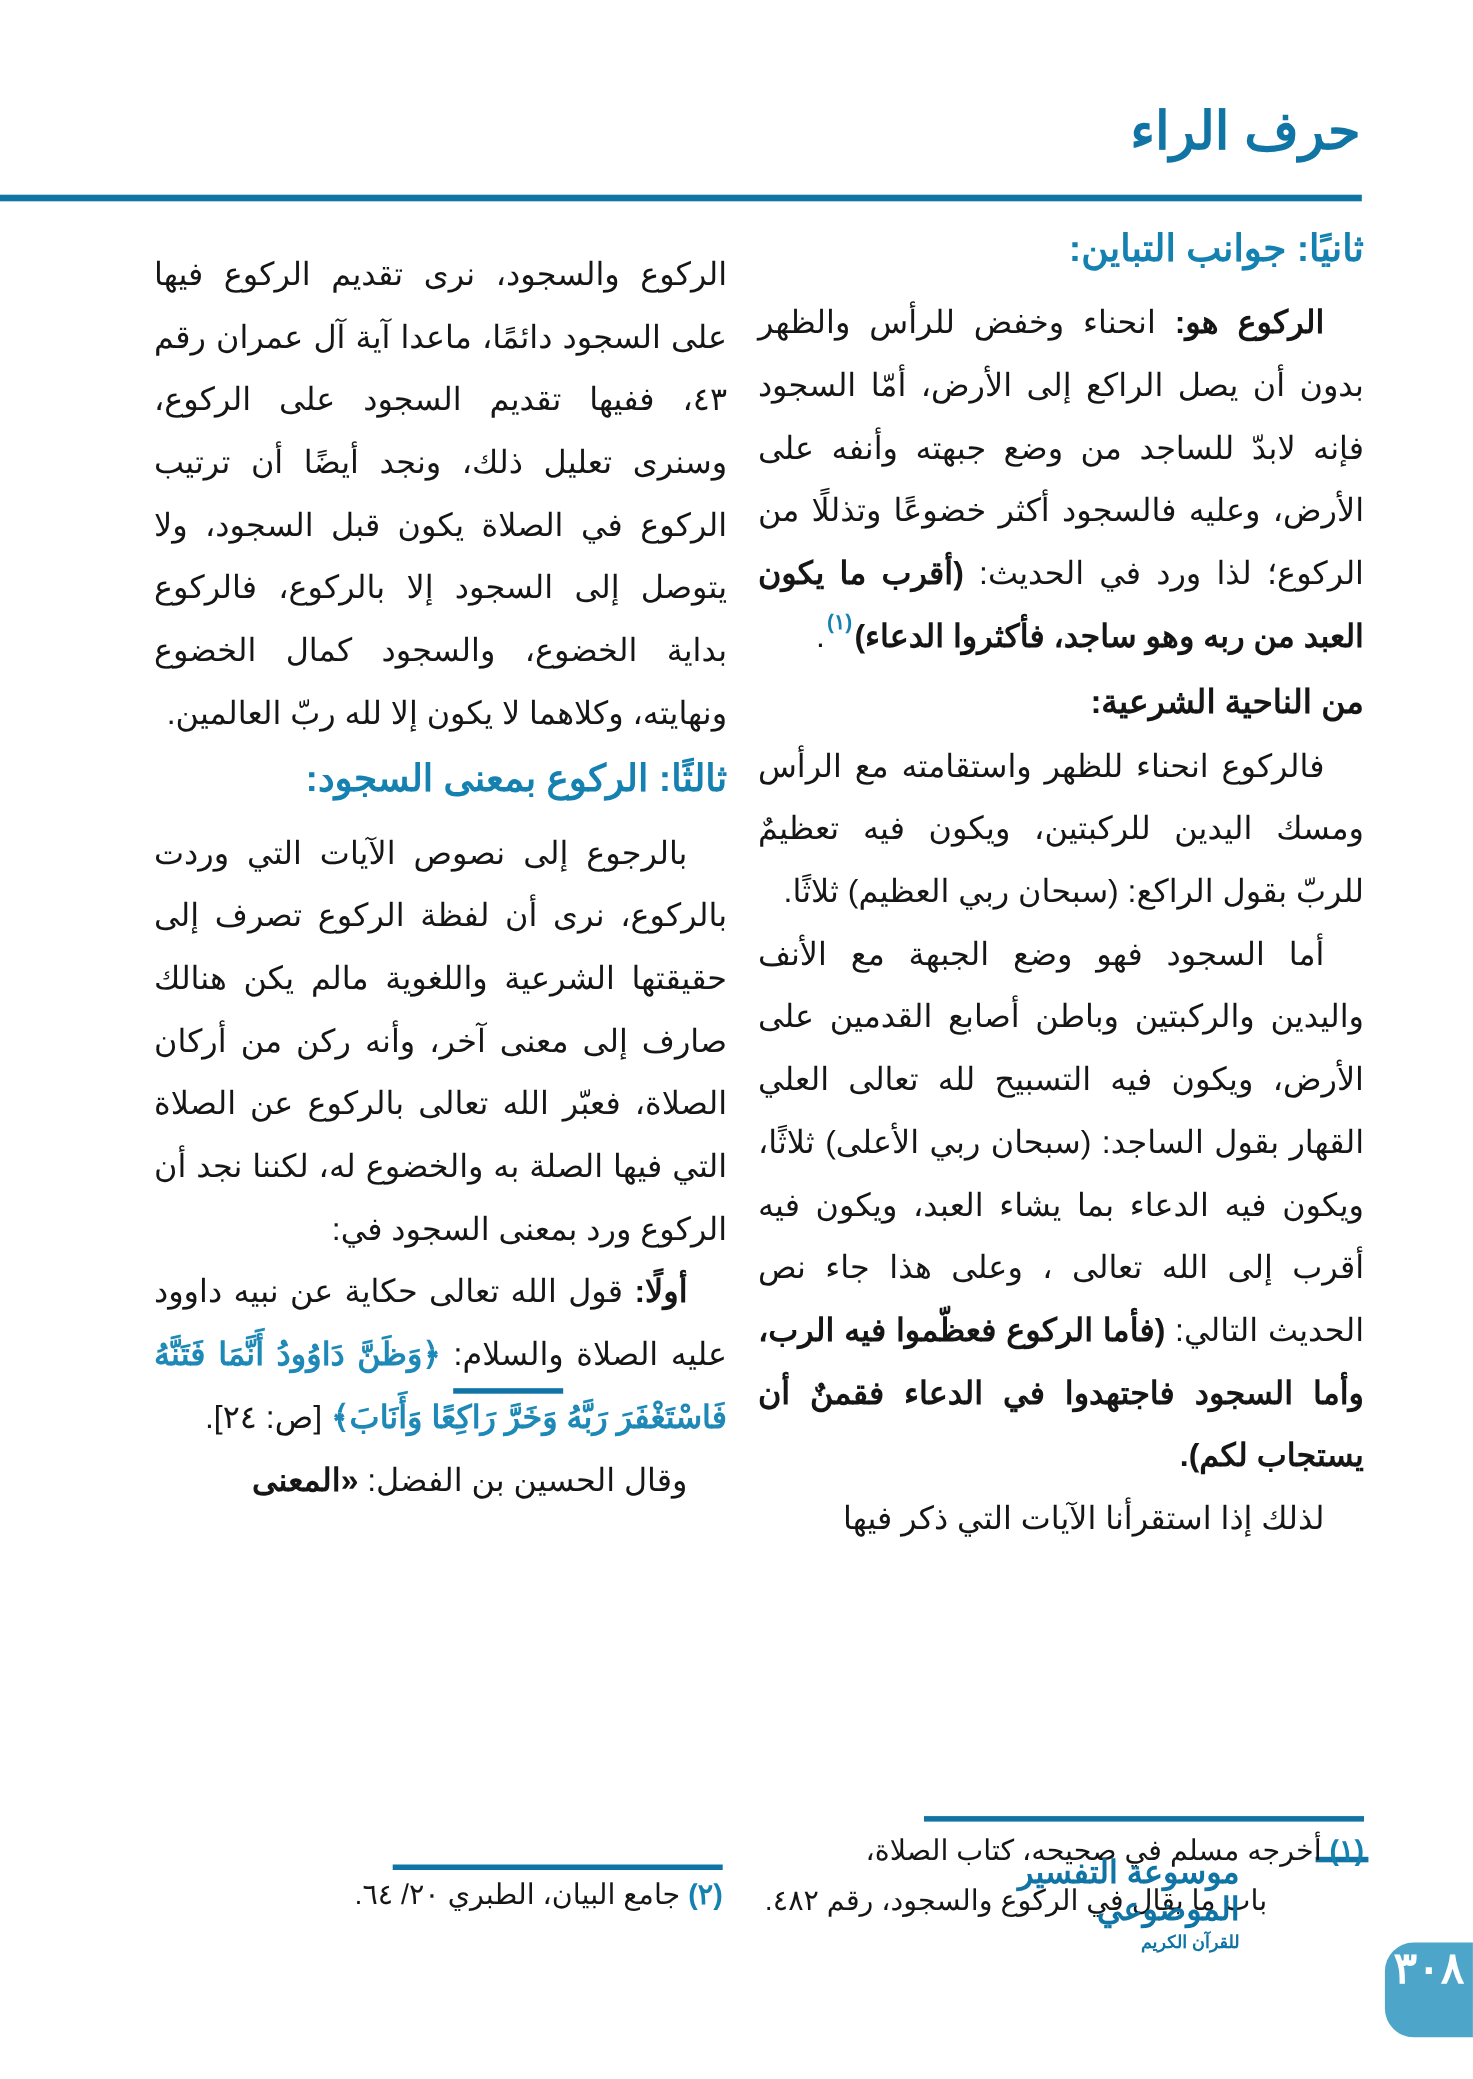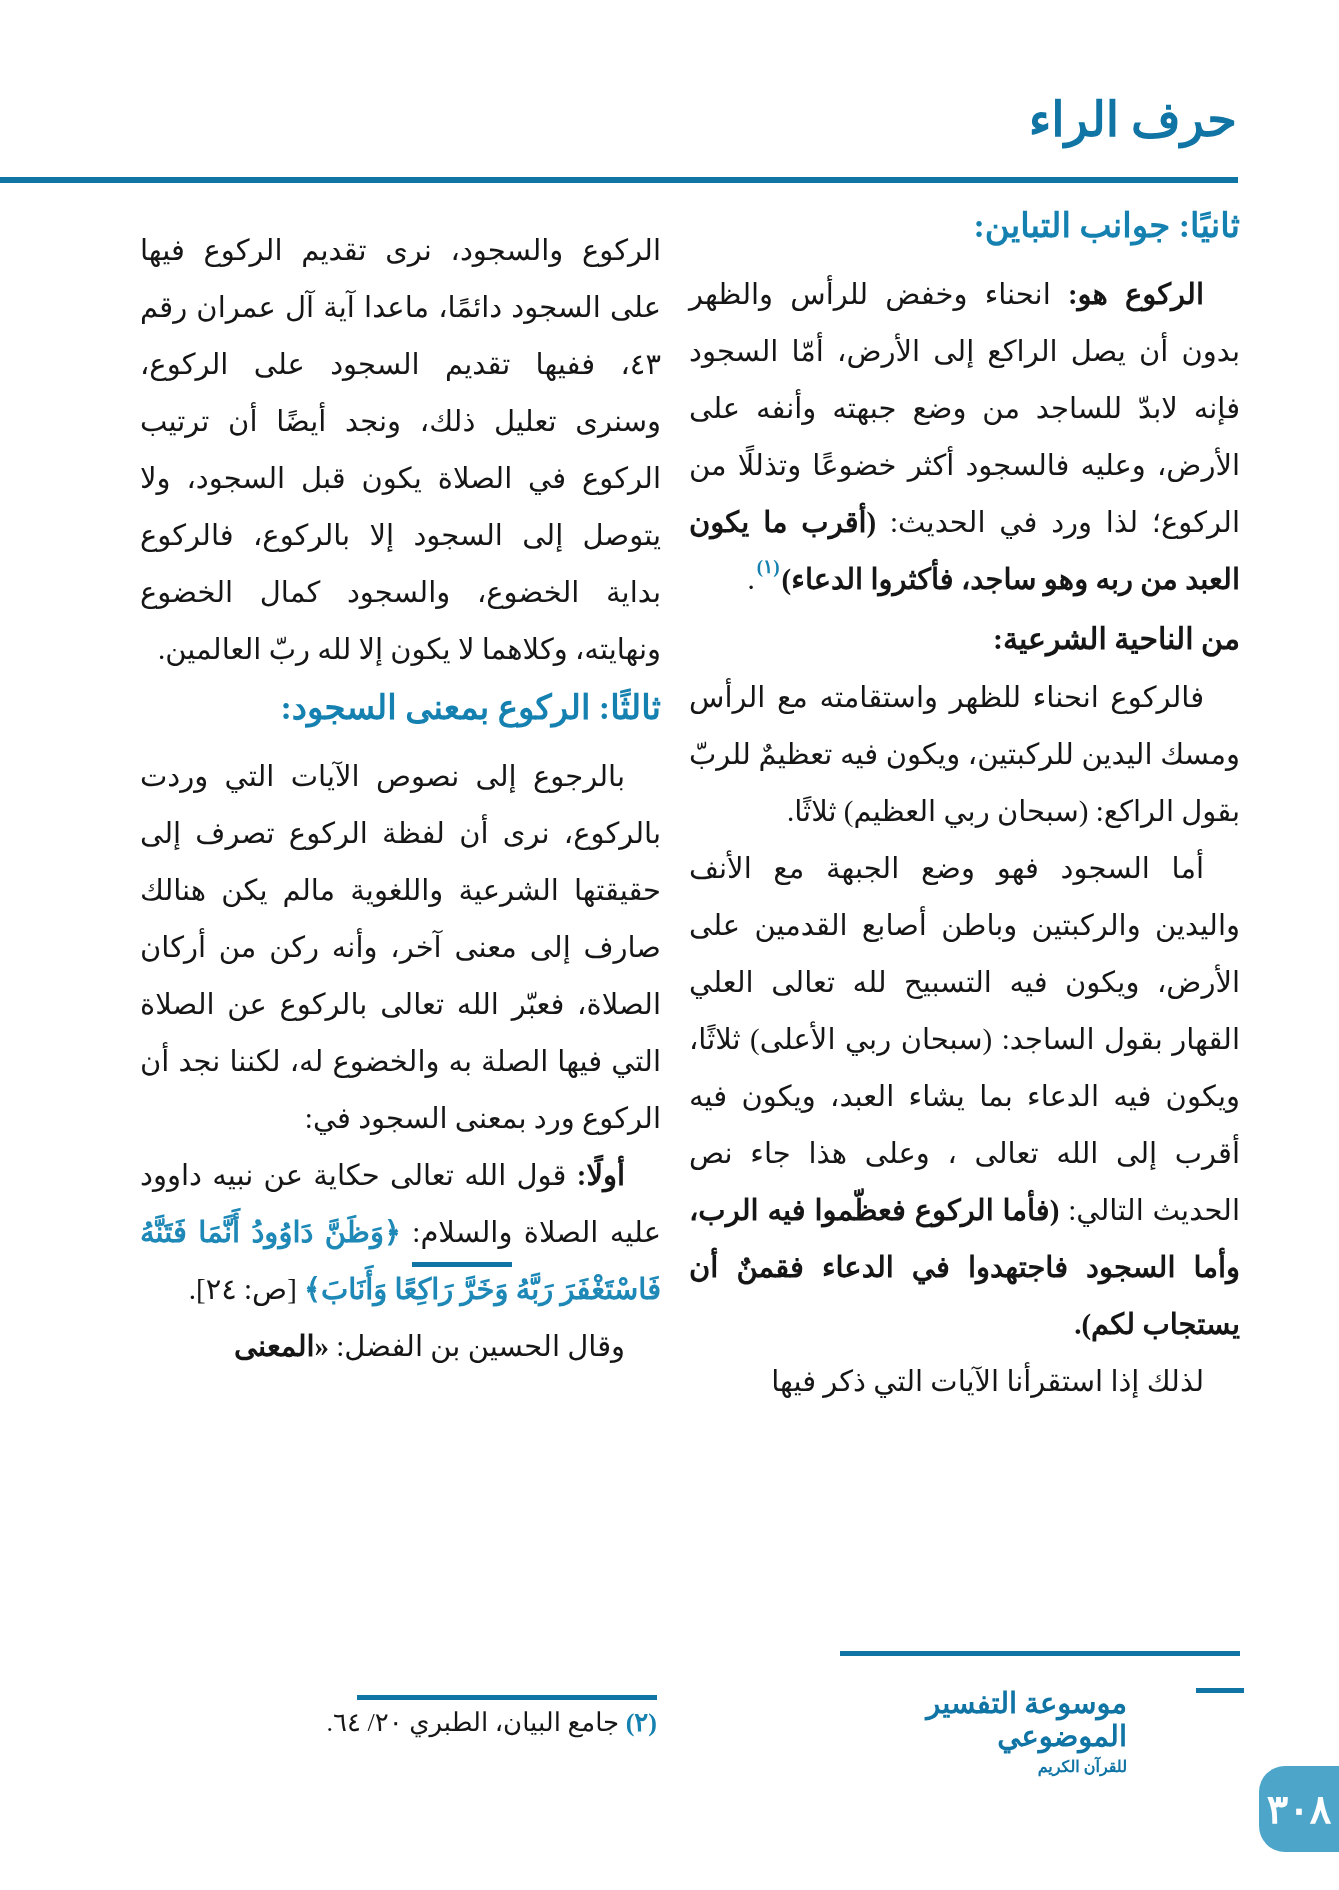--- a/index.html
+++ b/index.html
@@ -10,21 +10,21 @@
     --ink:#161616;
   }
   html,body{margin:0;padding:0;background:#e8e8e8;}
   .page{
     position:relative;
     width:1339px;height:1890px;
     margin:0 auto;
     background:#ffffff;
     overflow:hidden;
     direction:rtl;
-    font-family:Liberation Serif, serif;
+    font-family:Liberation Sans, sans-serif;
     color:var(--ink);
   }
   
   .chapter-title{
     position:absolute;top:96px;right:102px;
     color:var(--rule);
     font-size:48px;font-weight:bold;
     letter-spacing:-2px;
     line-height:1;
   }
@@ -86,21 +86,21 @@
   }
   .logo-line1{font-size:29px;font-weight:bold;letter-spacing:-1px;}
   .logo-line2{font-size:16px;font-weight:bold;margin-top:4px;}
   .page-badge{
     position:absolute;top:1766px;right:0;
     width:80px;height:86px;
     background:var(--badge);
     border-radius:26px 0 0 26px;
     color:#ffffff;
     font-size:40px;font-weight:bold;
-    display:flex;align-items:center;justify-content:center;
+    display:flex;justify-content:center;
   }
 </style>
 </head>
 <body>
 
 <div class="page">
 
   <div class="chapter-title">حرف الراء</div>
   <div class="header-rule"></div>
 
@@ -116,20 +116,21 @@
   <section class="col col-left">
     <p>الركوع والسجود، نرى تقديم الركوع فيها على السجود دائمًا، ماعدا آية آل عمران رقم ٤٣، ففيها تقديم السجود على الركوع، وسنرى تعليل ذلك، ونجد أيضًا أن ترتيب الركوع في الصلاة يكون قبل السجود، ولا يتوصل إلى السجود إلا بالركوع، فالركوع بداية الخضوع، والسجود كمال الخضوع ونهايته، وكلاهما لا يكون إلا لله ربّ العالمين.</p>
     <h2 class="gap">ثالثًا: الركوع بمعنى السجود:</h2>
     <p class="indent">بالرجوع إلى نصوص الآيات التي وردت بالركوع، نرى أن لفظة الركوع تصرف إلى حقيقتها الشرعية واللغوية مالم يكن هنالك صارف إلى معنى آخر، وأنه ركن من أركان الصلاة، فعبّر الله تعالى بالركوع عن الصلاة التي فيها الصلة به والخضوع له، لكننا نجد أن الركوع ورد بمعنى السجود في:</p>
     <p class="indent"><span class="bold">أولًا:</span><span> قول الله تعالى حكاية عن نبيه داوود عليه الصلاة </span><span class="ul-blue">والسلام:</span><span class="quran"> ﴿وَظَنَّ دَاوُودُ أَنَّمَا فَتَنَّهُ فَاسْتَغْفَرَ رَبَّهُ وَخَرَّ رَاكِعًا وَأَنَابَ﴾</span><span> [ص: ٢٤].</span></p>
     <p class="indent"><span>وقال الحسين بن الفضل: </span><span class="bold">«المعنى</span></p>
   </section>
 
   <div class="fn-sep fn-sep-right"></div>
   <div class="fn-dash"></div>
+  <div class="footnote fn-right"><span class="fn-marker">(١)</span><span> أخرجه مسلم في صحيحه، كتاب الصلاة،</span><span class="fn-line2">باب ما يقال في الركوع والسجود، رقم ٤٨٢.</span></div>
 
   <div class="fn-sep fn-sep-left"></div>
   <div class="footnote fn-left"><span class="fn-marker">(٢)</span><span> جامع البيان، الطبري ٢٠/ ٦٤.</span></div>
 
   <div class="publisher-logo">
     <div class="logo-line1">موسوعة التفسير الموضوعي</div>
     <div class="logo-line2">للقرآن الكريم</div>
   </div>
   <div class="page-badge">
     <span>٣٠٨</span>

